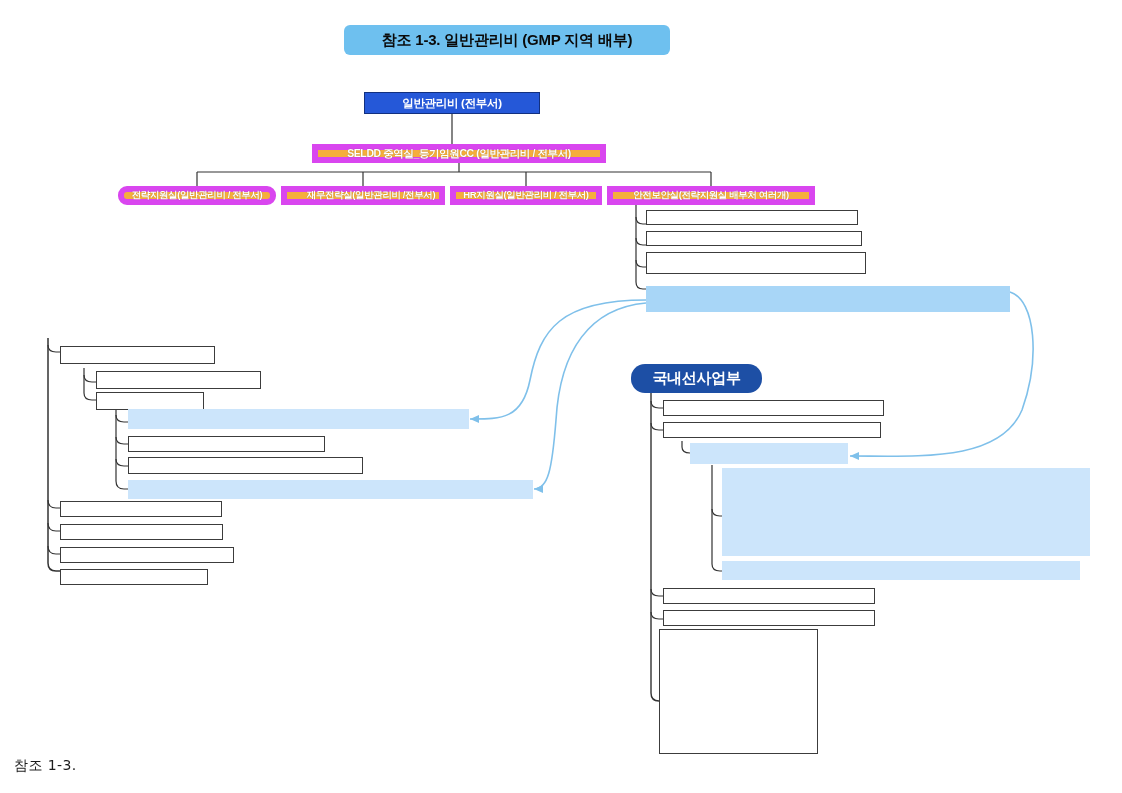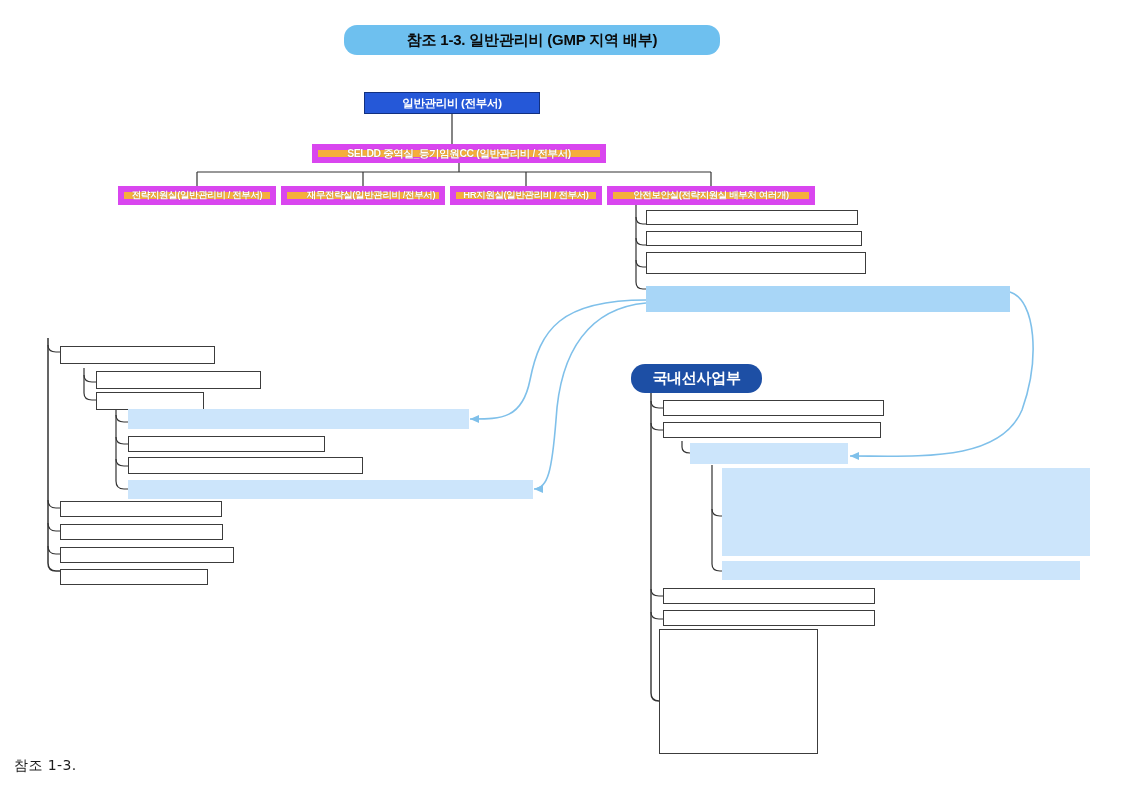--- a/index.html
+++ b/index.html
@@ -28,24 +28,24 @@
     width: 1122px;
     height: 793px;
     pointer-events: none;
   }
 
   
   .title-banner {
     position: absolute;
     left: 344px;
     top: 25px;
-    width: 376px;
+    width: 326px;
     height: 30px;
     background: #6ec0ef;
-    border-radius: 13px;
+    border-radius: 6px;
     display: flex;
     align-items: center;
     justify-content: center;
     font-size: 15px;
     font-weight: bold;
     color: #0a0a0a;
     letter-spacing: -0.2px;
     white-space: nowrap;
   }
 
@@ -85,21 +85,21 @@
     letter-spacing: -0.4px;
     box-sizing: border-box;
     text-shadow: 0 0 1px rgba(90,60,5,0.55);
   }
   .node-orange.wide {
     left: 312px;
     top: 144px;
     width: 294px;
     font-size: 10.5px;
   }
-  .node-orange.l1 { left: 118px; top: 186px; width: 158px; }
+  .node-orange.l1 { left: 118px; top: 186px; width: 158px; border-radius: 9px; }
   .node-orange.l2 { left: 281px; top: 186px; width: 164px; padding-left: 16px; }
   .node-orange.l3 { left: 450px; top: 186px; width: 152px; }
   .node-orange.l4 { left: 607px; top: 186px; width: 208px; }
 
   
   .dept-pill {
     position: absolute;
     background: #1d4fa5;
     border-radius: 14px;
     display: flex;

